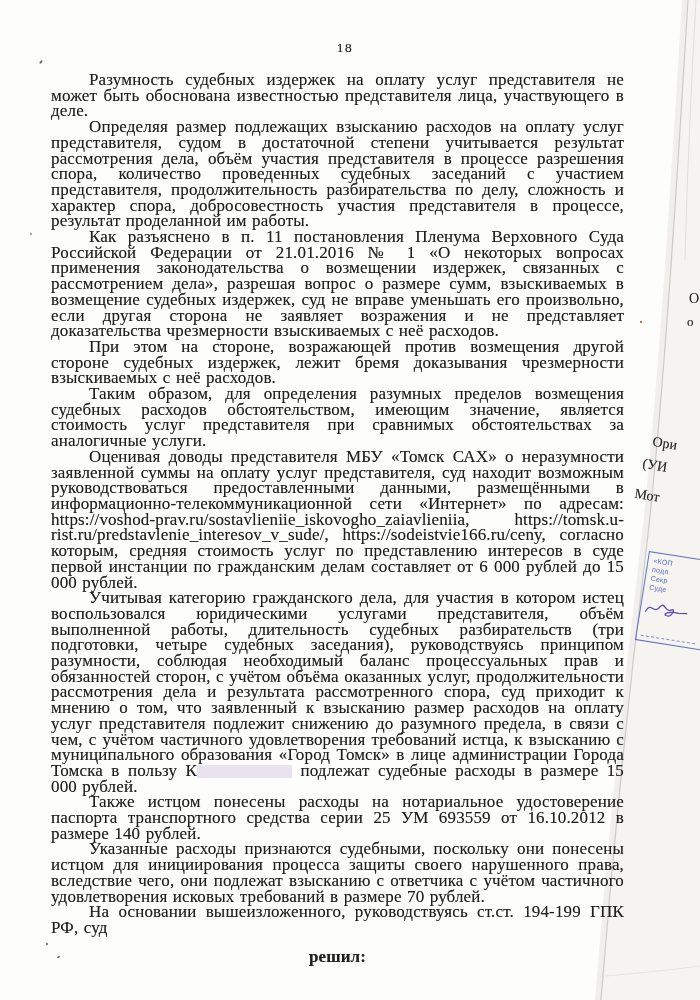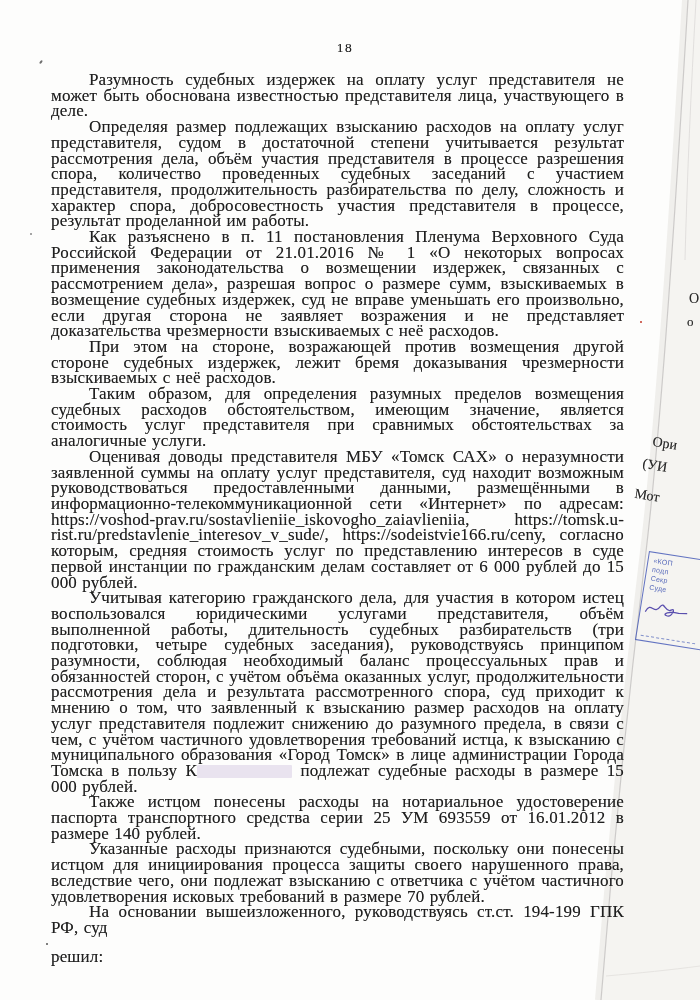--- a/index.html
+++ b/index.html
@@ -7,21 +7,21 @@
         font-family:"Liberation Serif",serif;color:#1f1f1f;}
   #edge-svg{position:absolute;left:0;top:0;z-index:1;}
   #page-number{position:absolute;top:40px;left:0;width:690px;text-align:center;
                font-size:13.5px;letter-spacing:1.5px;z-index:3;
                text-shadow:0 0 .5px rgba(40,40,40,.5);}
   #text-block{position:absolute;top:72px;left:24px;width:573px;z-index:3;
               font-size:17px;line-height:15.7px;text-align:justify;
               letter-spacing:.15px;word-spacing:1px;
               text-shadow:0 0 .5px rgba(40,40,40,.5);word-break:break-word;margin-left:27px;}
   .para{margin:0;text-indent:38px;}
-  .para-center{text-indent:0;margin:13px 0 14px 0;}
+  .para-center{text-align:center;text-indent:0;margin:13px 0 14px 0;font-weight:bold;}
   .redaction{display:inline-block;height:13px;background:#e9e3ef;border-radius:1px;
              transform:translateY(2px);}
   .frag{position:absolute;z-index:2;color:#2a2a2a;font-size:14px;
         text-shadow:0 0 .5px rgba(40,40,40,.45);white-space:nowrap;}
   .frag-rot{transform:rotate(9deg);transform-origin:left top;}
   #copy-stamp{position:absolute;left:649px;top:551px;width:78px;height:90px;z-index:2;
               border:1.5px solid rgba(72,92,184,.85);transform:rotate(9deg);
               transform-origin:left top;color:rgba(65,86,180,.9);
               font-family:"Liberation Sans",sans-serif;font-size:7px;line-height:9px;
               padding:3px 0 0 5px;box-sizing:border-box;}
@@ -47,21 +47,21 @@
   <div id="page-number">18</div>
 
   <div id="text-block">
       <p class="para">Разумность судебных издержек на оплату услуг представителя не может быть обоснована известностью представителя лица, участвующего в деле.</p>
       <p class="para">Определяя размер подлежащих взысканию расходов на оплату услуг представителя, судом в достаточной степени учитывается результат рассмотрения дела, объём участия представителя в процессе разрешения спора, количество проведенных судебных заседаний с участием представителя, продолжительность разбирательства по делу, сложность и характер спора, добросовестность участия представителя в процессе, результат проделанной им работы.</p>
       <p class="para">Как разъяснено в п. 11 постановления Пленума Верховного Суда Российской Федерации от 21.01.2016 № 1 «О некоторых вопросах применения законодательства о возмещении издержек, связанных с рассмотрением дела», разрешая вопрос о размере сумм, взыскиваемых в возмещение судебных издержек, суд не вправе уменьшать его произвольно, если другая сторона не заявляет возражения и не представляет доказательства чрезмерности взыскиваемых с неё расходов.</p>
       <p class="para">При этом на стороне, возражающей против возмещения другой стороне судебных издержек, лежит бремя доказывания чрезмерности взыскиваемых с неё расходов.</p>
       <p class="para">Таким образом, для определения разумных пределов возмещения судебных расходов обстоятельством, имеющим значение, является стоимость услуг представителя при сравнимых обстоятельствах за аналогичные услуги.</p>
       <p class="para">Оценивая доводы представителя МБУ «Томск САХ» о неразумности заявленной суммы на оплату услуг представителя, суд находит возможным руководствоваться предоставленными данными, размещёнными в информационно-телекоммуникационной сети «Интернет» по адресам: https://voshod-prav.ru/sostavlieniie_iskovogho_zaiavlieniia, https://tomsk.u-rist.ru/predstavlenie_interesov_v_sude/, https://sodeistvie166.ru/ceny, согласно которым, средняя стоимость услуг по представлению интересов в суде первой инстанции по гражданским делам составляет от 6 000 рублей до 15 000 рублей.</p>
       <p class="para">Учитывая категорию гражданского дела, для участия в котором истец воспользовался юридическими услугами представителя, объём выполненной работы, длительность судебных разбирательств (три подготовки, четыре судебных заседания), руководствуясь принципом разумности, соблюдая необходимый баланс процессуальных прав и обязанностей сторон, с учётом объёма оказанных услуг, продолжительности рассмотрения дела и результата рассмотренного спора, суд приходит к мнению о том, что заявленный к взысканию размер расходов на оплату услуг представителя подлежит снижению до разумного предела, в связи с чем, с учётом частичного удовлетворения требований истца, к взысканию с муниципального образования «Город Томск» в лице администрации Города Томска в пользу К<span class="redaction" style="width: 95px; background: rgb(233, 227, 239);"></span> подлежат судебные расходы в размере 15 000 рублей.</p>
-      <p class="para">Также истцом понесены расходы на нотариальное удостоверение паспорта транспортного средства серии 25 УМ 693559 от 16.01.2012  в размере 140 рублей.</p>
+      <p class="para">Также истцом понесены расходы на нотариальное удостоверение паспорта транспортного средства серии 25 УМ 693559 от 16.10.2012  в размере 140 рублей.</p>
       <p class="para">Указанные расходы признаются судебными, поскольку они понесены истцом для инициирования процесса защиты своего нарушенного права, вследствие чего, они подлежат взысканию с ответчика с учётом частичного удовлетворения исковых требований в размере 70 рублей.</p>
       <p class="para">На основании вышеизложенного, руководствуясь ст.ст. 194-199 ГПК РФ, суд</p>
       <p class="para para-center">решил:</p>
     </div>
 
   <div class="frag" style="left:689px;top:291px;">О</div>
   <div class="frag" style="left:687px;top:314px;font-size:13px;">о</div>
   <div class="frag frag-rot" style="left:654px;top:434px;">Ори</div>
   <div class="frag frag-rot" style="left:644px;top:456px;">(УИ</div>
   <div class="frag frag-rot" style="left:636px;top:486px;">Мот</div>

